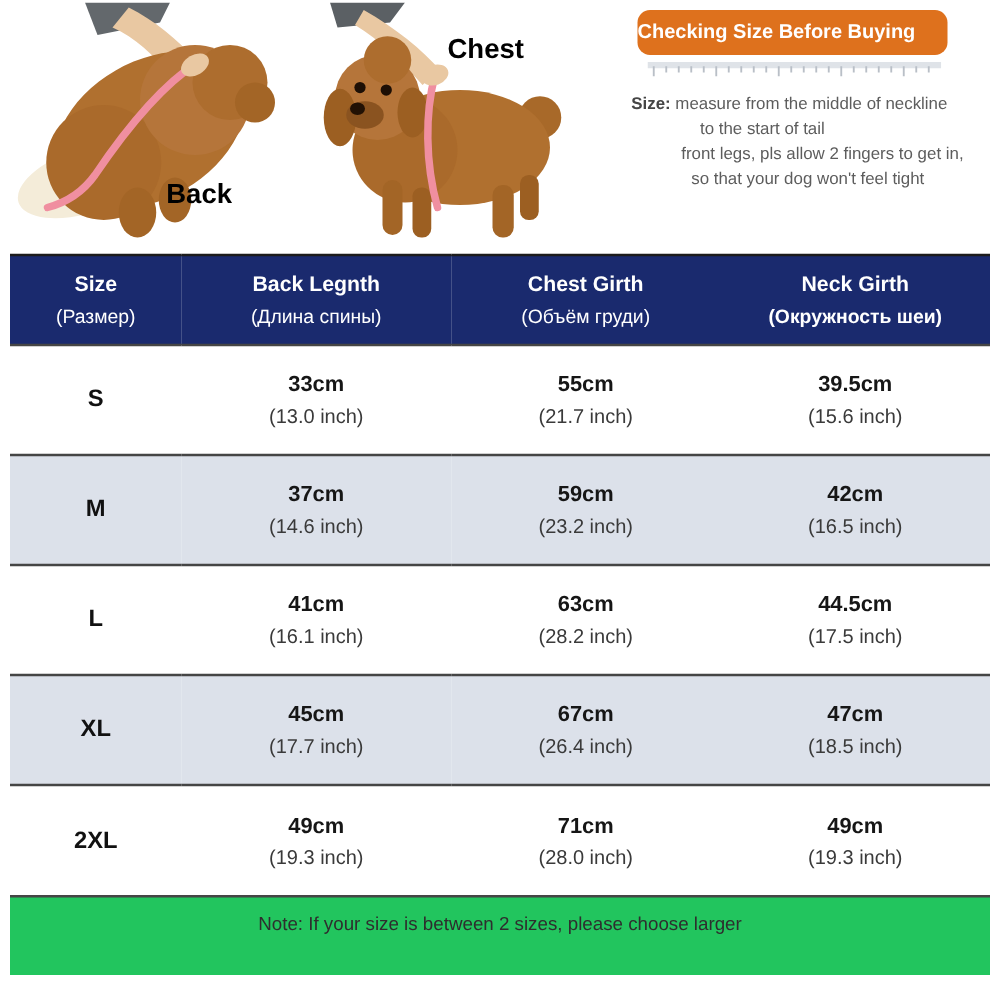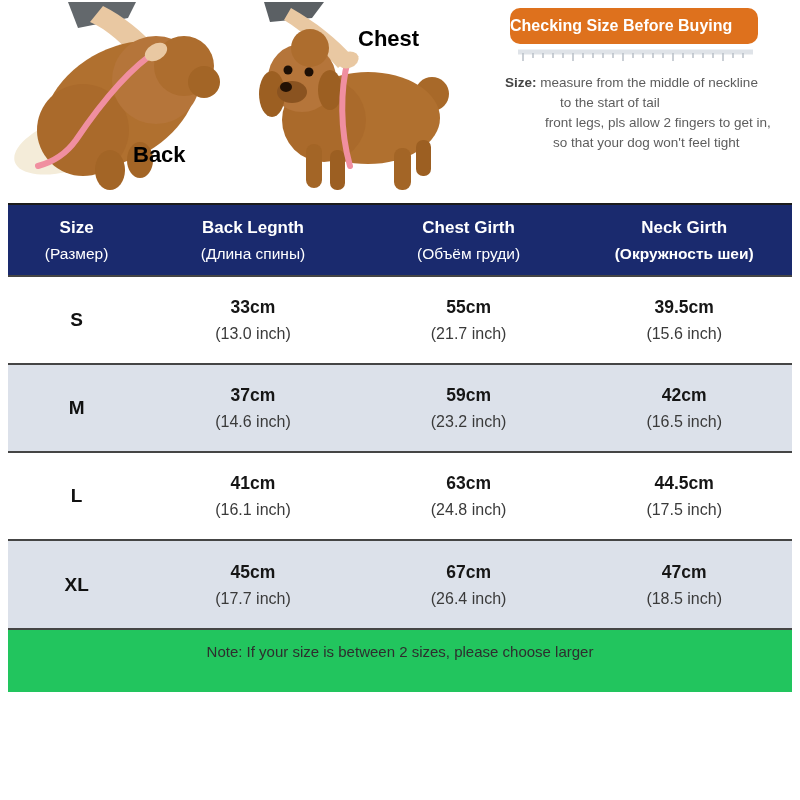--- a/index.html
+++ b/index.html
@@ -195,21 +195,21 @@
             </td>
         </tr>
         <tr>
           <td><span class="size-letter">L</span></td>
           <td>
               <span class="val-cm">41cm</span>
               <span class="val-in">(16.1 inch)</span>
             </td>
           <td>
               <span class="val-cm">63cm</span>
-              <span class="val-in">(24.8 inch)</span>
+              <span class="val-in">(28.2 inch)</span>
             </td>
           <td>
               <span class="val-cm">44.5cm</span>
               <span class="val-in">(17.5 inch)</span>
             </td>
         </tr>
         <tr>
           <td><span class="size-letter">XL</span></td>
           <td>
               <span class="val-cm">45cm</span>
@@ -217,20 +217,35 @@
             </td>
           <td>
               <span class="val-cm">67cm</span>
               <span class="val-in">(26.4 inch)</span>
             </td>
           <td>
               <span class="val-cm">47cm</span>
               <span class="val-in">(18.5 inch)</span>
             </td>
         </tr>
+        <tr>
+          <td><span class="size-letter">2XL</span></td>
+          <td>
+              <span class="val-cm">49cm</span>
+              <span class="val-in">(19.3 inch)</span>
+            </td>
+          <td>
+              <span class="val-cm">71cm</span>
+              <span class="val-in">(28.0 inch)</span>
+            </td>
+          <td>
+              <span class="val-cm">49cm</span>
+              <span class="val-in">(19.3 inch)</span>
+            </td>
+        </tr>
       </tbody>
     </table>
 
     <div class="note-band">
       <div class="note-line">Note: If your size is between 2 sizes, please choose larger</div>
     </div>
   </div>
 
 </div>
 

